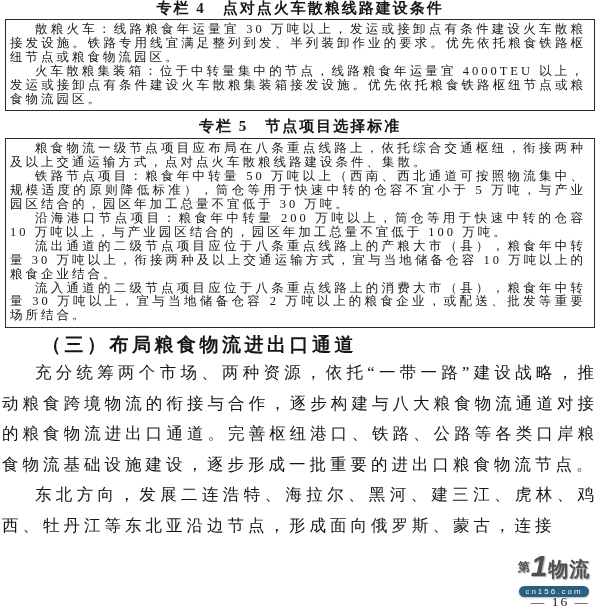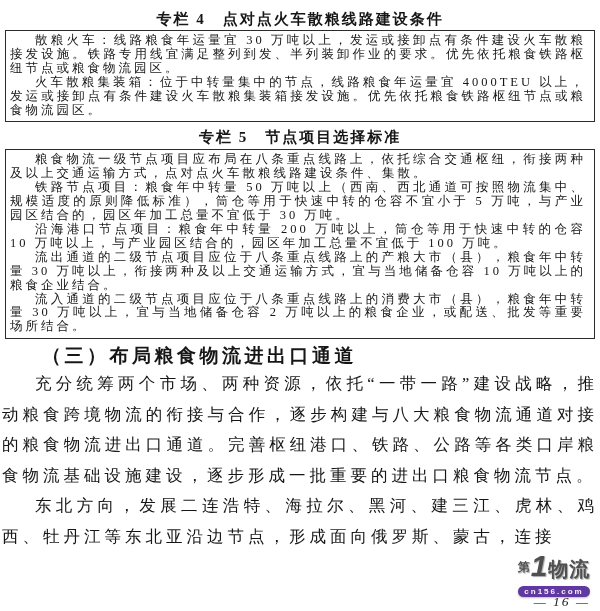--- a/index.html
+++ b/index.html
@@ -16,21 +16,21 @@
   .page { position: relative; width: 600px; height: 611px; }
 
   .box-title {
     text-align: center;
     font-weight: bold;
     font-size: 15px;
     line-height: 17px;
     letter-spacing: 2px;
     white-space: pre;
   }
-  .box-title.first { padding-top: 11px; margin-bottom: 2px; }
+  .box-title.first { padding-top: 0; margin-bottom: 2px; }
   .box-title.second { margin-top: 7px; margin-bottom: 3px; }
 
   .rule-box {
     margin: 0 5px;
     border: 1px solid #2b2b2b;
     padding: 3px 8px 4px 4px;
     font-size: 12.5px;
     line-height: 13.9px;
     letter-spacing: 3px;
     text-align: justify;
@@ -74,40 +74,39 @@
     font-family: "Liberation Sans", "DejaVu Sans", sans-serif;
     font-weight: bold;
     text-shadow: 1px 1px 1px #9a9a9a;
   }
   .wm-di { font-size: 12px; padding-bottom: 8px; }
   .wm-one { font-size: 30px; font-style: italic; margin: 0 1px; }
   .wm-wuliu { font-size: 20px; padding-bottom: 2px; letter-spacing: 1px; text-align: right; }
   .wm-domain {
     margin-top: 1px;
     display: inline-block;
-    background: #4c1d95;
+    background: #0c4a6e;
     color: #f2f2f2;
     border-radius: 7px;
     font-family: "Liberation Sans", "DejaVu Sans", sans-serif;
     font-size: 8px;
-    font-weight: bold;
+    font-weight: normal;
     letter-spacing: 2px;
     padding: 2px 6px 1px 6px;
     box-shadow: 0 1px 2px #b5b5b5;
   }
 
   .page-footer {
     position: absolute;
     right: 10px;
     bottom: 1px;
     font-size: 13.5px;
     letter-spacing: 2px;
     color: #222;
     white-space: pre;
-    font-style: italic;
   }
 </style>
 </head>
 <body>
 
 <div class="page">
 
   <div class="box-title first">专栏 4　点对点火车散粮线路建设条件</div>
 
   <div class="rule-box">

